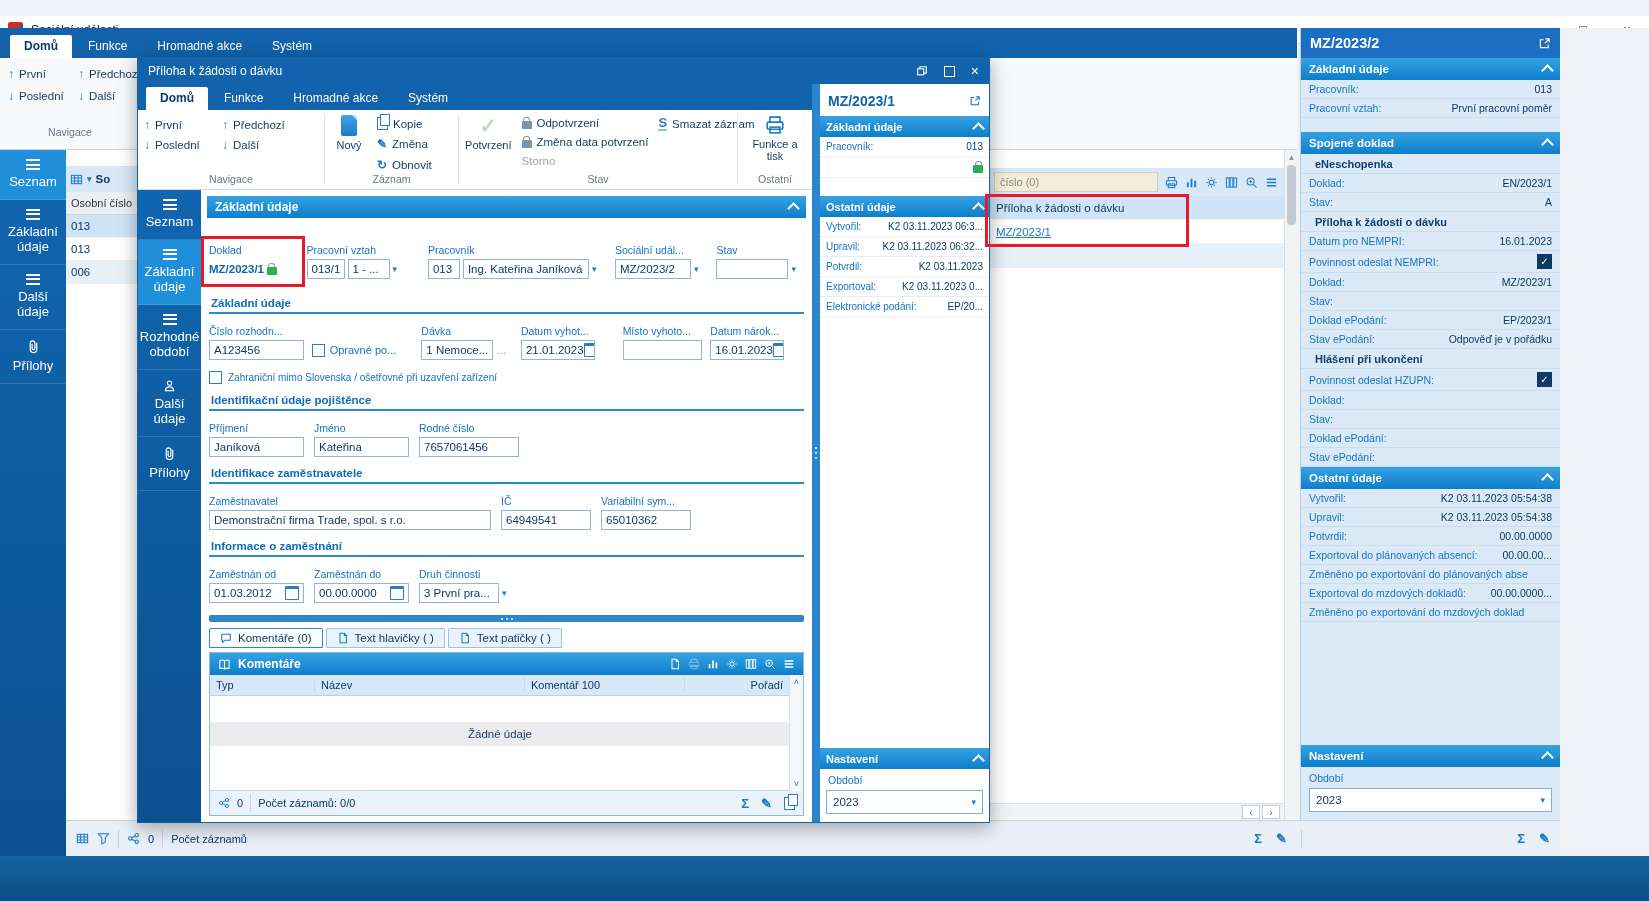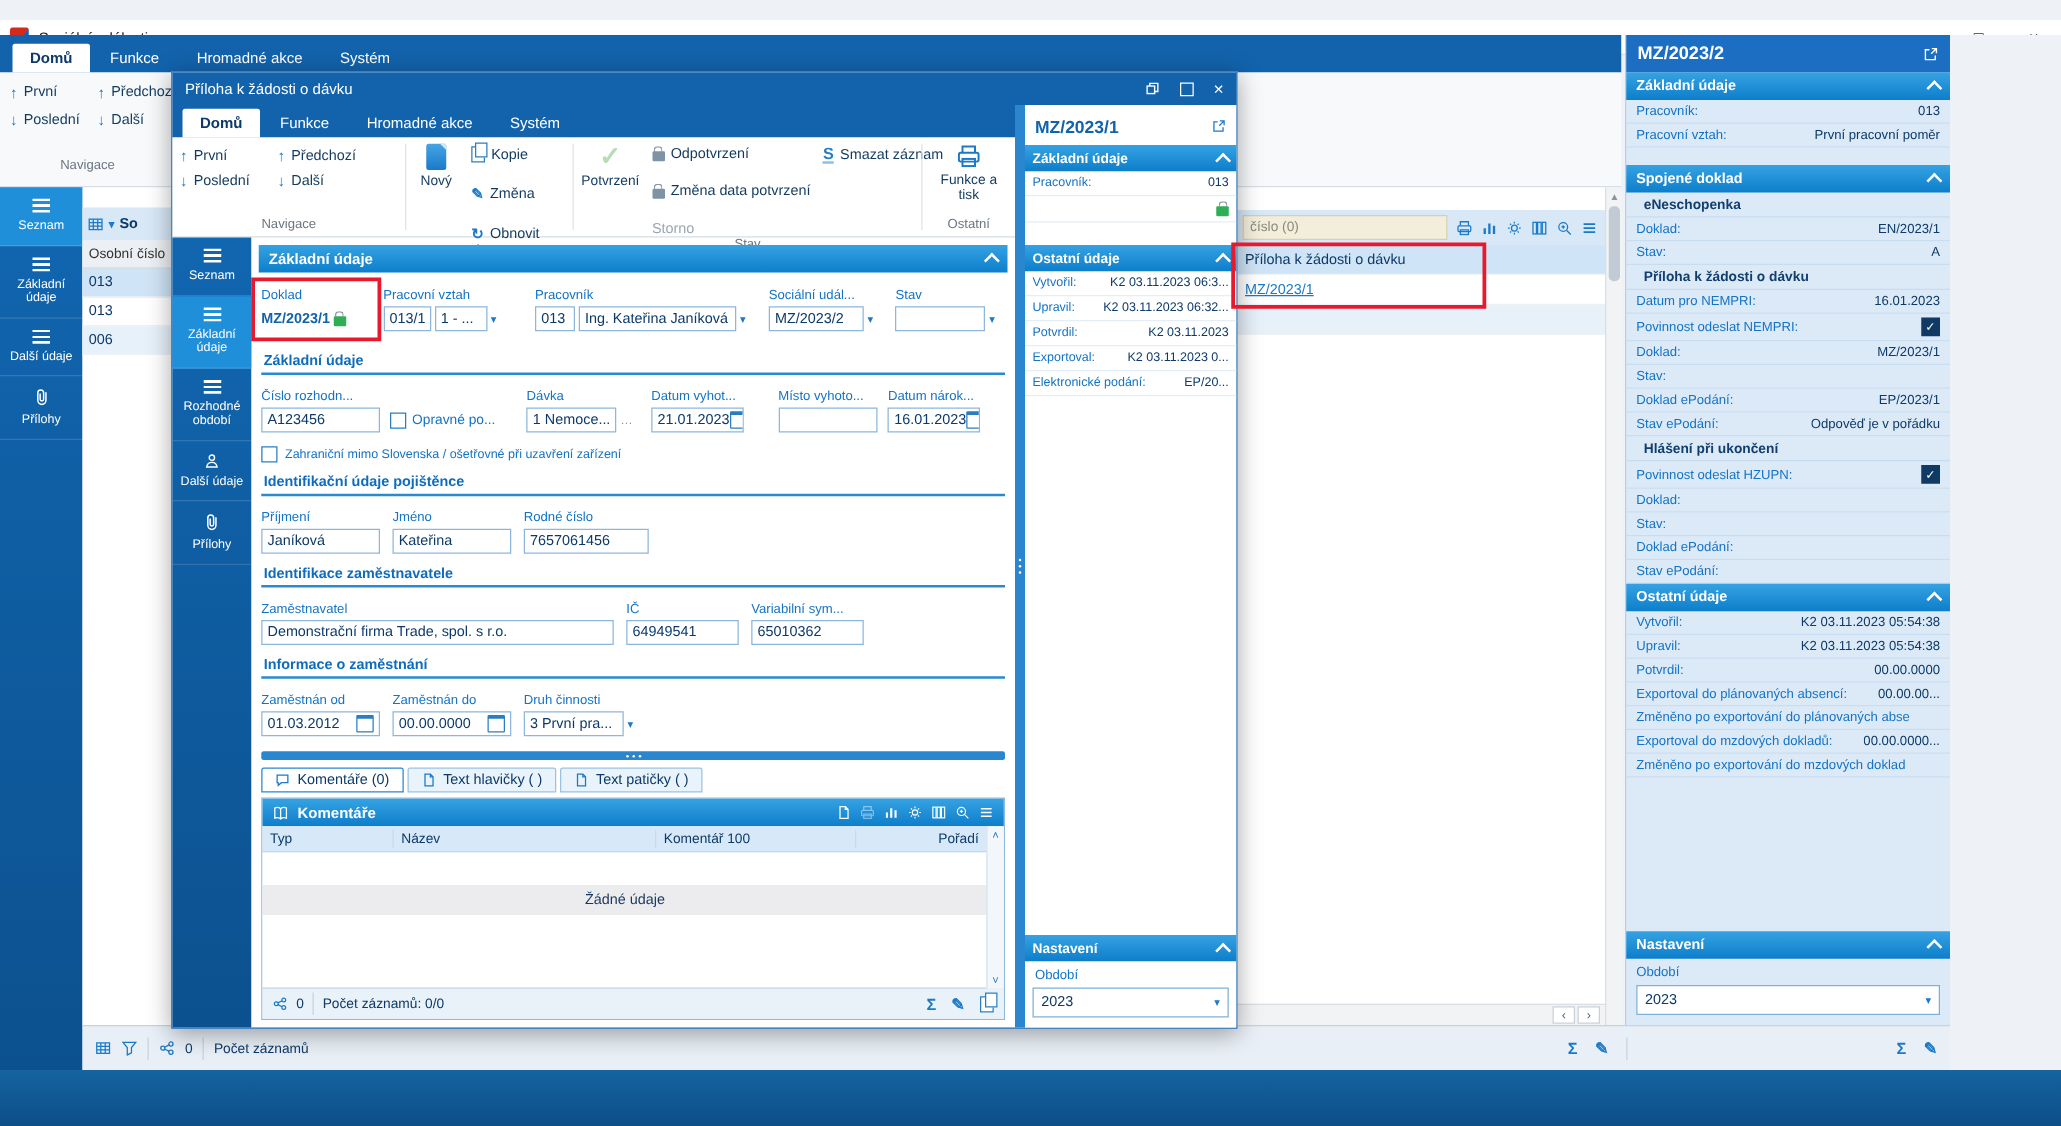--- a/index.html
+++ b/index.html
@@ -40,21 +40,21 @@
   .sic{color:#2a7ec0;font-weight:bold;font-size:13px;border-bottom:2px solid #8fc0e8;line-height:12px}
   .bigcheck{color:#b7dcb7;font-size:21px;font-weight:bold;line-height:21px}
   .dd{color:#1a7ac9;font-size:9px;line-height:9px;flex:none}
   .brw{color:#8a949e;font-size:10px;letter-spacing:1px;flex:none}
   .chev{width:7px;height:7px;border-left:2px solid #fff;border-top:2px solid #fff;transform:rotate(45deg);margin-top:3px;flex:none}
   .cb{width:13px;height:13px;border:1px solid #2a7ec0;background:#fff;flex:none;box-sizing:border-box}
   .ckd{width:15px;height:15px;background:#0e3a63;color:#fff;font-size:10px;display:flex;align-items:center;justify-content:center;flex:none}
 
   
   .msidebar{background:linear-gradient(180deg,#1166b0,#0c518f)}
-  .sbitem{display:flex;flex-direction:column;align-items:center;justify-content:center;gap:5px;color:#fff;font-size:10px;text-align:center;padding:9px 2px;border-bottom:1px solid rgba(255,255,255,.14);min-height:44px;box-sizing:border-box}
+  .sbitem{display:flex;flex-direction:column;align-items:center;justify-content:center;gap:5px;color:#fff;font-size:13px;text-align:center;padding:9px 2px;border-bottom:1px solid rgba(255,255,255,.14);min-height:44px;box-sizing:border-box}
   .sbitem.sel{background:#1f8fd9}
   .sblabel{line-height:1.15}
 
   
   .mtable{background:#fff;border-right:1px solid #b9cfe2;box-sizing:border-box}
   .mtbar{height:26px;background:#d8e8f7;display:flex;align-items:center;gap:4px;padding:0 4px;margin-top:16px;color:#0d3a68;font-weight:bold;font-size:11.5px}
   .mthead{height:22px;background:#eceff3;border-bottom:1px solid #cfd6dd;color:#333;font-size:11px;display:flex;align-items:center;padding:0 5px;white-space:nowrap;overflow:hidden}
   .mtrow{height:22px;display:flex;align-items:center;padding:0 5px;color:#0d3a68;font-size:11.5px;border-bottom:1px solid #eef2f6}
   .mtrow.sel{background:#cfe4f6}
   .mtrow.alt{background:#e7f1fa}
@@ -95,21 +95,21 @@
   .dlgtitle{height:26px;background:#1263ac;color:#fff;display:flex;align-items:center;padding:0 10px;font-size:12px;flex:none}
   .dlgbtns{margin-left:auto;display:flex;gap:16px;align-items:center}
   .dlgbody{flex:1;display:flex;min-height:0}
   .dlgleft{width:674px;display:flex;flex-direction:column;flex:none}
   .dlgtabs{height:26px;background:#1263ac;display:flex;align-items:flex-end;padding-left:8px;flex:none}
   .dlgribbon{height:80px;background:#fff;border-bottom:1px solid #d4dde5;display:flex;align-items:stretch;padding:2px 0;box-sizing:border-box;flex:none}
   .rgroup{display:flex;flex-direction:column;justify-content:space-between;padding:3px 6px 2px;box-sizing:border-box}
   .rsep{width:1px;background:#dde3e9;margin:3px 0}
   .navgrid{display:grid;grid-template-columns:78px 100px;grid-auto-rows:20px;align-items:center}
   .rrow{display:flex;gap:10px;align-items:flex-start}
-  .rcol{display:flex;flex-direction:column;gap:18px;padding-top:2px}
+  .rcol{display:flex;flex-direction:column;gap:7px;padding-top:2px}
   .rbig{display:flex;flex-direction:column;align-items:center;gap:3px;color:#123a5e;font-size:11px;text-align:center;width:56px}
   .dlgmain{flex:1;display:flex;min-height:0}
   .dsidebar{width:63px;background:linear-gradient(180deg,#1166b0,#0c518f);flex:none;display:flex;flex-direction:column}
   .dform{flex:1;display:flex;flex-direction:column;padding:0 6px;min-width:0;box-sizing:border-box}
   .formbar{height:22px;margin-top:6px;background:linear-gradient(180deg,#35a2e2,#0d7ecb);color:#fff;font-weight:bold;font-size:12px;display:flex;align-items:center;justify-content:space-between;padding:0 8px;flex:none}
   .frow{display:flex;gap:10px;margin:7px 2px 2px;flex:none}
   .fg{display:flex;flex-direction:column;gap:3px}
   .flbl{color:#1473c5;font-size:10.5px;white-space:nowrap;overflow:hidden}
   .fv{display:flex;align-items:center;gap:3px}
   .inp{height:20px;border:1px solid #8db6dc;background:#fff;display:flex;align-items:center;padding:0 4px;font-size:11.5px;color:#0d3a68;box-sizing:border-box;white-space:nowrap;overflow:hidden}
@@ -602,21 +602,21 @@
               <span class="sblabel">Přílohy</span>
             </div>
           </div>
 
           <div class="dform">
             <div class="formbar">
               <span>Základní údaje</span>
                 <span class="chev"></span>
             </div>
 
-            <div class="frow" style="margin-top:12px">
+            <div class="frow" style="margin-top:26px">
               <div class="fg redmark" style="width:88px">
                 <span class="flbl">Doklad</span>
                 <span class="fv" style="height:20px">
                   <span class="doclink">MZ/2023/1</span>
                   <span class="lock green"></span>
                 </span>
               </div>
               <div class="fg" style="width:112px">
                 <span class="flbl">Pracovní vztah</span>
                 <span class="fv">

